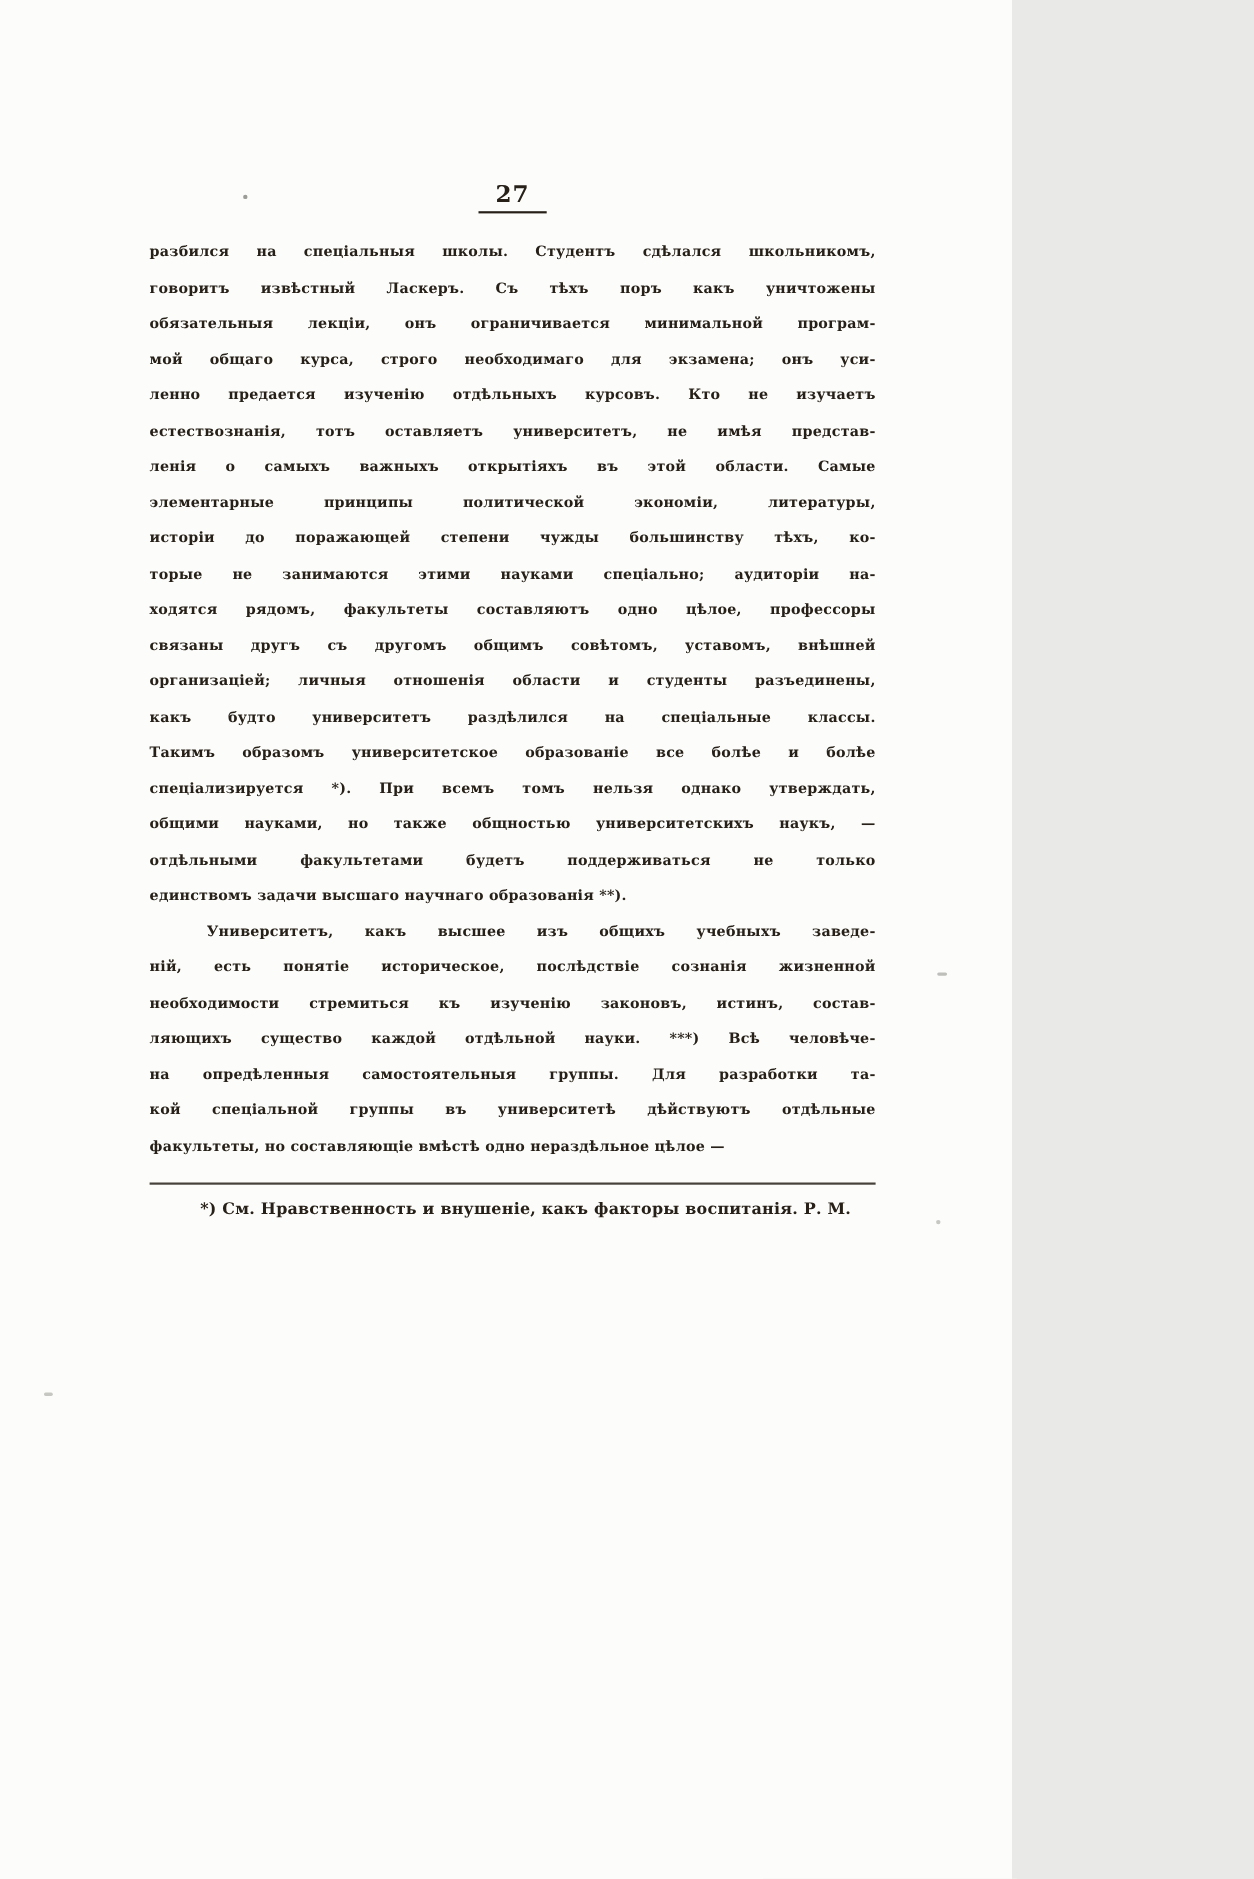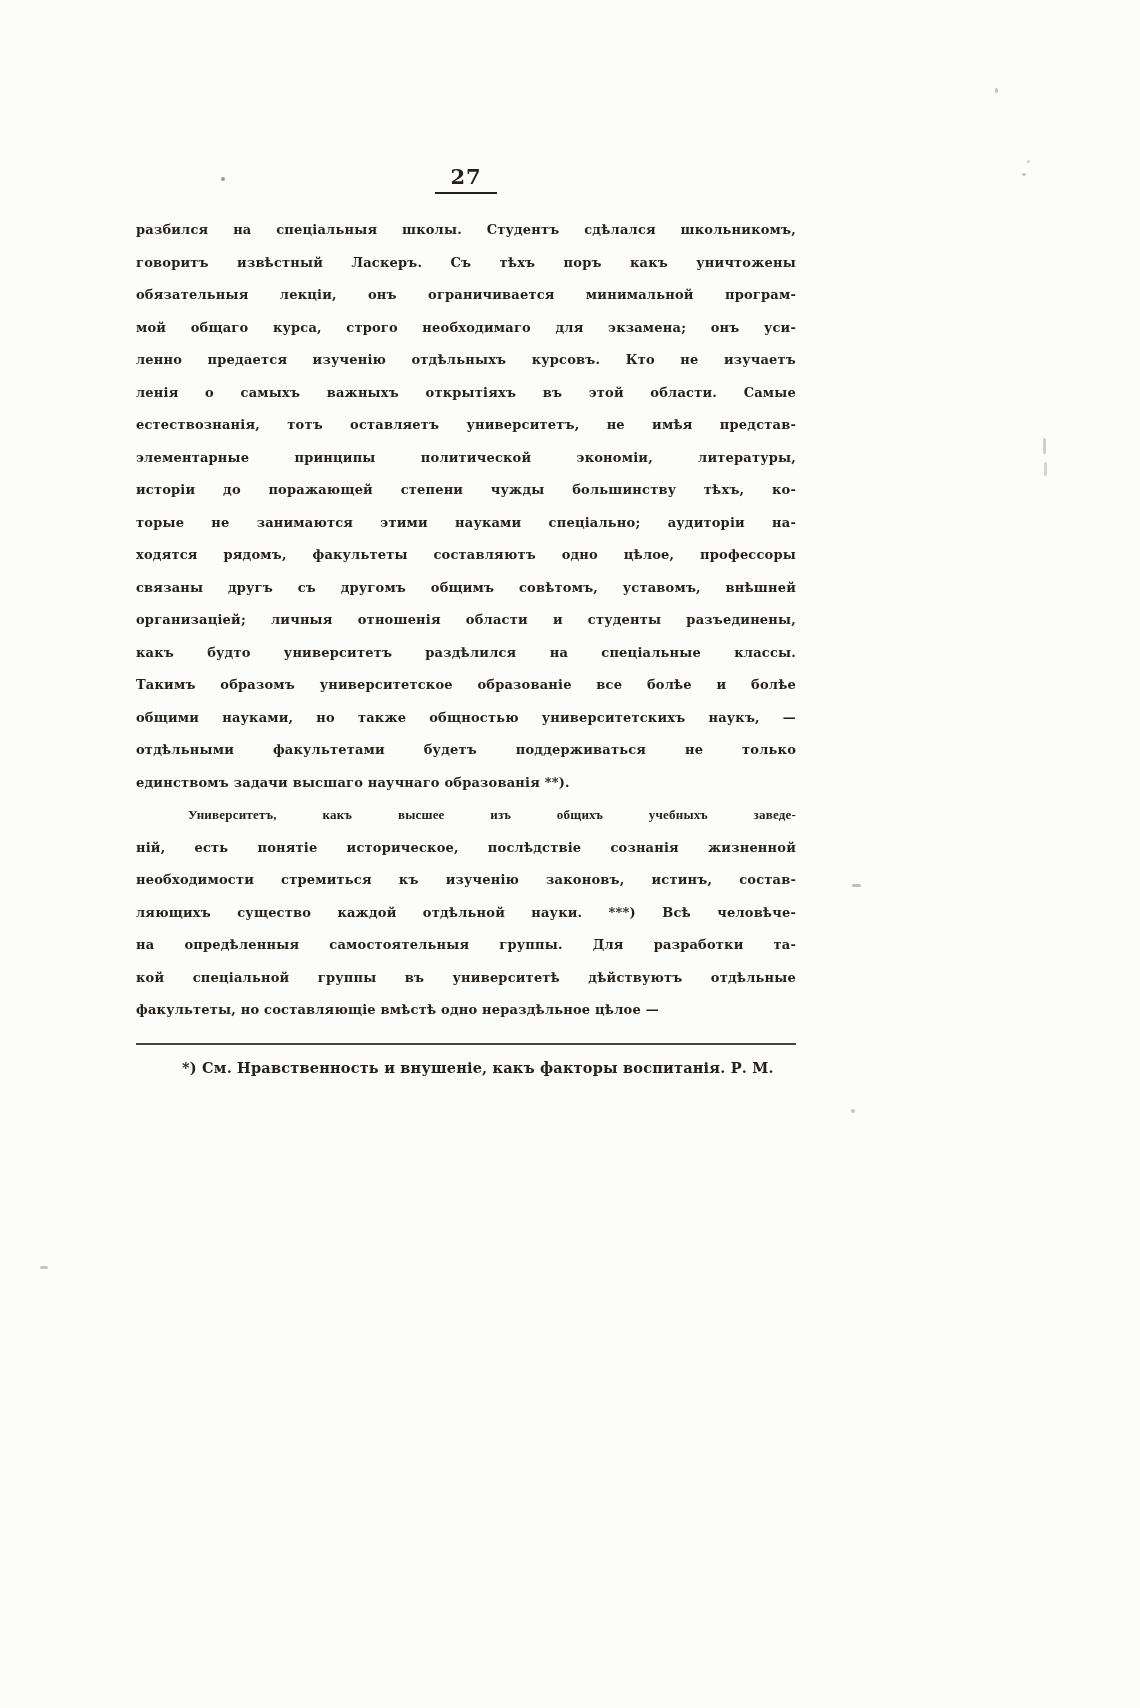--- a/index.html
+++ b/index.html
@@ -6,21 +6,21 @@
     --ink:#262018;
     --paper:#fcfcfa;
   }
   html,body{margin:0;padding:0;}
   body{
     background:#e9e9e7;
     font-family:"DejaVu Serif","Liberation Serif",serif;
   }
   .page{
     position:relative;
-    width:1140px;
+    width:920px;
     height:1708px;
     background:var(--paper);
     color:var(--ink);
     overflow:hidden;
   }
   .content{
     position:absolute;
     left:136px;
     top:164px;
     width:660px;
@@ -45,21 +45,20 @@
     line-height:32.5px;
     text-align:justify;
     text-align-last:justify;
     letter-spacing:0.2px;
   }
   .para .line:last-child{
     text-align-last:left;
   }
   .para .line.indent{
     padding-left:52px;
-    font-family:Liberation Serif, serif;
   }
   .fn-sep{
     margin-top:16px;
     margin-bottom:10px;
     height:2px;
     background:var(--ink);
     opacity:0.85;
   }
   .footnotes{
     font-size:14.5px;
@@ -105,30 +104,31 @@
       <span class="page-number">27</span>
     </div>
 
     <div class="body-text">
       <div class="para">
           <div class="line">разбился на спеціальныя школы. Студентъ сдѣлался школьникомъ,</div>
           <div class="line">говоритъ извѣстный Ласкеръ. Съ тѣхъ поръ какъ уничтожены</div>
           <div class="line">обязательныя лекціи, онъ ограничивается минимальной програм-</div>
           <div class="line">мой общаго курса, строго необходимаго для экзамена; онъ уси-</div>
           <div class="line">ленно предается изученію отдѣльныхъ курсовъ. Кто не изучаетъ</div>
+          <div class="line">естествознанія, тотъ оставляетъ университетъ, не имѣя представ-</div>
           <div class="line">ленія о самыхъ важныхъ открытіяхъ въ этой области. Самые</div>
-          <div class="line">естествознанія, тотъ оставляетъ университетъ, не имѣя представ-</div>
           <div class="line">элементарные принципы политической экономіи, литературы,</div>
           <div class="line">исторіи до поражающей степени чужды большинству тѣхъ, ко-</div>
           <div class="line">торые не занимаются этими науками спеціально; аудиторіи на-</div>
           <div class="line">ходятся рядомъ, факультеты составляютъ одно цѣлое, профессоры</div>
           <div class="line">связаны другъ съ другомъ общимъ совѣтомъ, уставомъ, внѣшней</div>
           <div class="line">организаціей; личныя отношенія области и студенты разъединены,</div>
           <div class="line">какъ будто университетъ раздѣлился на спеціальные классы.</div>
           <div class="line">Такимъ образомъ университетское образованіе все болѣе и болѣе</div>
+          <div class="line">спеціализируется *). При всемъ томъ нельзя однако утверждать,</div>
           <div class="line">общими науками, но также общностью университетскихъ наукъ, —</div>
           <div class="line">отдѣльными факультетами будетъ поддерживаться не только</div>
           <div class="line">единствомъ задачи высшаго научнаго образованія **).</div>
         </div>
       <div class="para">
           <div class="line indent">Университетъ, какъ высшее изъ общихъ учебныхъ заведе-</div>
           <div class="line">ній, есть понятіе историческое, послѣдствіе сознанія жизненной</div>
           <div class="line">необходимости стремиться къ изученію законовъ, истинъ, состав-</div>
           <div class="line">ляющихъ существо каждой отдѣльной науки. ***) Всѣ человѣче-</div>
           <div class="line">на опредѣленныя самостоятельныя группы. Для разработки та-</div>

